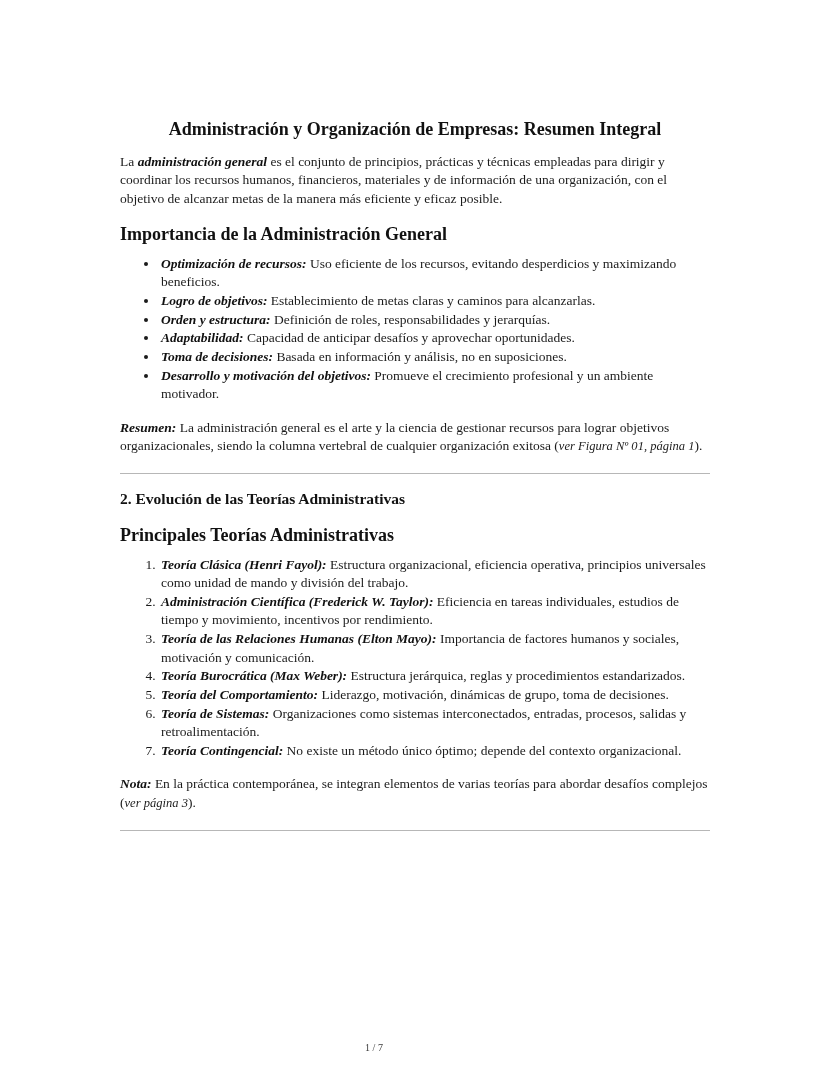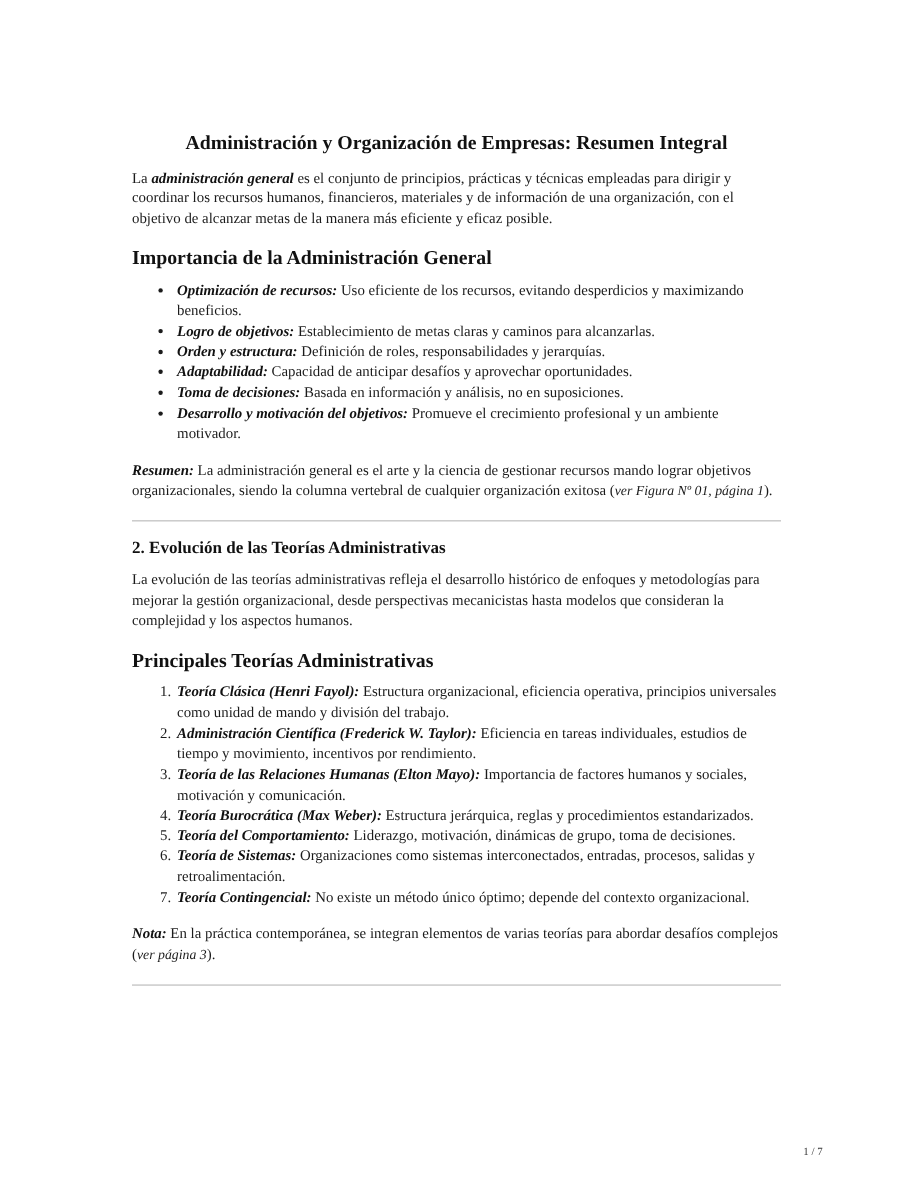--- a/index.html
+++ b/index.html
@@ -72,21 +72,21 @@
     border: none;
     border-top: 1px solid #b7b7b7;
     margin: 17px 0 15px 0;
   }
 
   .footer {
     position: absolute;
     left: 0;
     right: 0;
     bottom: 18px;
-    text-align: right;
+    text-align: center;
     font-size: 10px;
     color: #3a3a3a;
     font-family: "Liberation Serif", "DejaVu Serif", serif;
   }
 </style>
 </head>
 <body>
 
 <div class="page">
   <div class="content">
@@ -100,27 +100,26 @@
 
     <ul class="bullet-list">
       <li><strong class="term">Optimización de recursos:</strong><span> Uso eficiente de los recursos, evitando desperdicios y maximizando beneficios.</span></li>
       <li><strong class="term">Logro de objetivos:</strong><span> Establecimiento de metas claras y caminos para alcanzarlas.</span></li>
       <li><strong class="term">Orden y estructura:</strong><span> Definición de roles, responsabilidades y jerarquías.</span></li>
       <li><strong class="term">Adaptabilidad:</strong><span> Capacidad de anticipar desafíos y aprovechar oportunidades.</span></li>
       <li><strong class="term">Toma de decisiones:</strong><span> Basada en información y análisis, no en suposiciones.</span></li>
       <li><strong class="term">Desarrollo y motivación del objetivos:</strong><span> Promueve el crecimiento profesional y un ambiente motivador.</span></li>
     </ul>
 
-    <p class="para"><strong class="term">Resumen:</strong><span> La administración general es el arte y la ciencia de gestionar recursos mando lograr objetivos organizacionales, siendo la columna vertebral de cualquier organización exitosa (</span><em class="ref">ver Figura Nº 01, página 1</em><span>).</span></p>
+    <p class="para"><strong class="term">Resumen:</strong><span> La administración general es el arte y la ciencia de gestionar recursos para lograr objetivos organizacionales, siendo la columna vertebral de cualquier organización exitosa (</span><em class="ref">ver Figura Nº 01, página 1</em><span>).</span></p>
 
     <hr class="rule">
 
     <h2 class="sec-heading">2. Evolución de las Teorías Administrativas</h2>
 
-    <p class="para">La evolución de las teorías administrativas refleja el desarrollo histórico de enfoques y metodologías para mejorar la gestión organizacional, desde perspectivas mecanicistas hasta modelos que consideran la complejidad y los aspectos humanos.</p>
 
     <h3 class="sub-heading">Principales Teorías Administrativas</h3>
 
     <ol class="num-list">
       <li><strong class="term">Teoría Clásica (Henri Fayol):</strong><span> Estructura organizacional, eficiencia operativa, principios universales como unidad de mando y división del trabajo.</span></li>
       <li><strong class="term">Administración Científica (Frederick W. Taylor):</strong><span> Eficiencia en tareas individuales, estudios de tiempo y movimiento, incentivos por rendimiento.</span></li>
       <li><strong class="term">Teoría de las Relaciones Humanas (Elton Mayo):</strong><span> Importancia de factores humanos y sociales, motivación y comunicación.</span></li>
       <li><strong class="term">Teoría Burocrática (Max Weber):</strong><span> Estructura jerárquica, reglas y procedimientos estandarizados.</span></li>
       <li><strong class="term">Teoría del Comportamiento:</strong><span> Liderazgo, motivación, dinámicas de grupo, toma de decisiones.</span></li>
       <li><strong class="term">Teoría de Sistemas:</strong><span> Organizaciones como sistemas interconectados, entradas, procesos, salidas y retroalimentación.</span></li>

